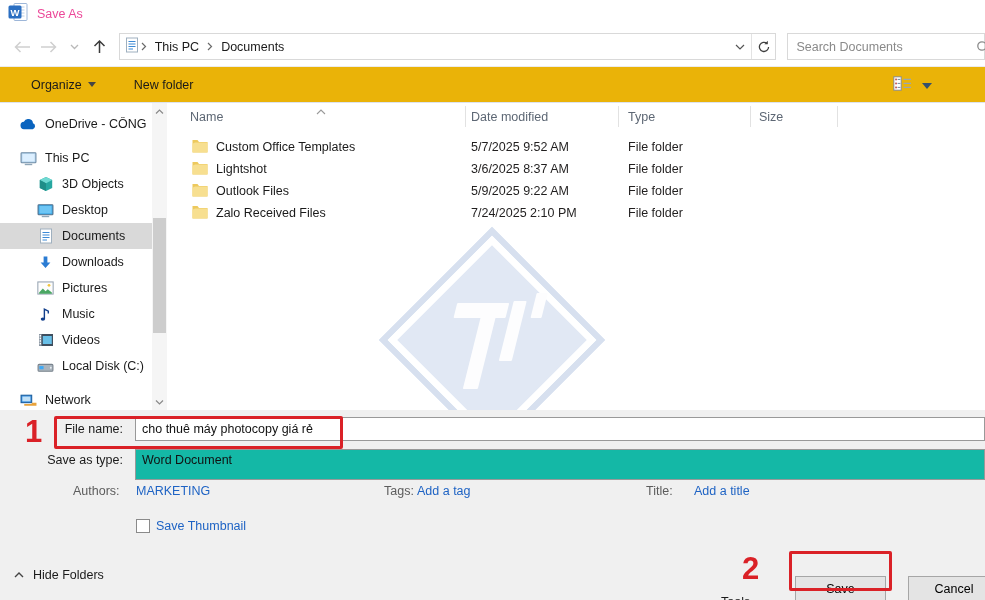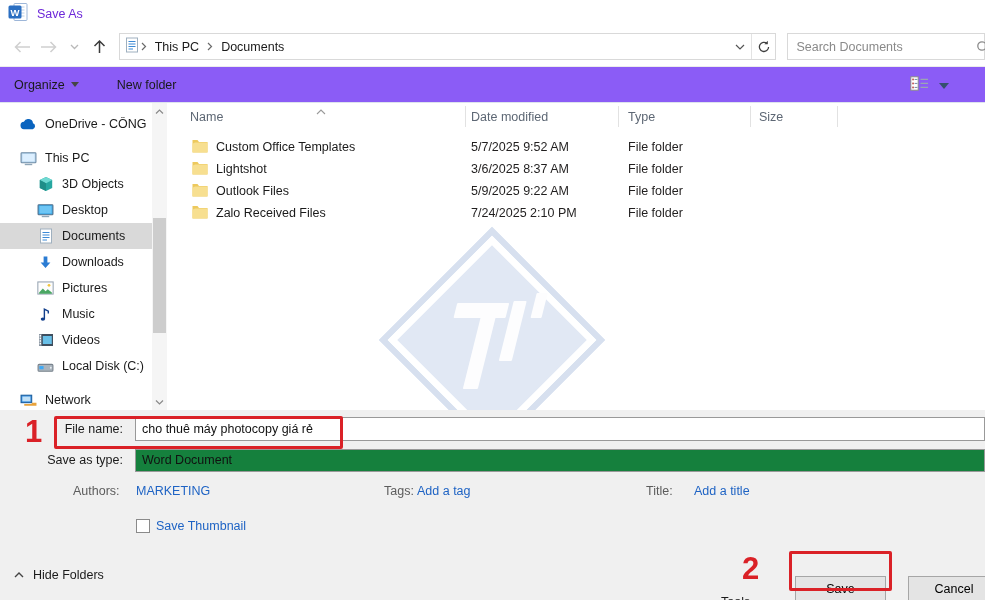--- a/index.html
+++ b/index.html
@@ -2,38 +2,38 @@
 <html style="--link: #1e63c4; --red: #da2127; --accent: #2b6fc2;"><head>
 <meta charset="utf-8">
 <style>
   * { box-sizing: border-box; margin: 0; padding: 0; }
   html,body { width:985px; height:600px; }
   body { font-family:"Liberation Sans", sans-serif; font-size:12.5px; color:#1a1a1a; background:#fff; overflow:hidden; }
   #app { position:relative; width:985px; height:600px; background:#fff; overflow:hidden; }
 
   
   .titlebar { height:27px; display:flex; align-items:center; gap:9px; padding-left:8px; }
-  .title-text { color:#6d28d9; }
+  .title-text { color:#ec4899; }
 
   
   .navrow { height:39px; display:flex; align-items:center; padding-left:10px; }
   .navbtn { width:26px; height:26px; display:flex; align-items:center; justify-content:center; }
   .addressbar { position:relative; margin-left:6px; width:666px; height:27px; border:1px solid #d9d9d9; background:#fff; display:flex; align-items:center; padding-left:5px; }
   .crumb { padding:0 6px; cursor:default; }
   .crumb-sep { display:flex; align-items:center; padding:0 2px; }
   .addr-right { position:absolute; right:0; top:0; height:100%; display:flex; align-items:center; }
   .addr-drop { width:22px; height:100%; display:flex; align-items:center; justify-content:center; }
   .addr-refresh { width:24px; height:100%; display:flex; align-items:center; justify-content:center; border-left:1px solid #e3e3e3; }
   .searchbox { position:relative; margin-left:11px; width:200px; height:27px; border:1px solid #d9d9d9; background:#fff; display:flex; align-items:center; }
   .searchbox input { border:none; outline:none; width:165px; height:15px; padding-left:8px; font-family:"Liberation Sans",sans-serif; font-size:12.5px; color:#444; background:transparent; }
   .searchbox input::placeholder { color:#8a8a8a; }
   .search-glass { position:absolute; right:-7px; top:6px; }
 
   
-  .toolrow { height:37px; background:#8b5cf6; border-top:1px solid #ececec; border-bottom:1px solid #dde3ee; display:flex; align-items:center; padding:0 8px; }
+  .toolrow { height:37px; background:#eab308; border-top:1px solid #ececec; border-bottom:1px solid #dde3ee; display:flex; align-items:center; padding:0 25px; }
   .toolbtn { display:flex; align-items:center; gap:6px; padding:0 6px; height:26px; }
   .toolbtn + .toolbtn { margin-left:26px; }
   .tool-right { margin-left:auto; display:flex; align-items:center; gap:10px; padding-right:28px; }
 
   
   .main { position:relative; height:307px; display:flex; background:#fff; }
   .sidebar { position:relative; width:168px; flex:0 0 168px; padding-top:8px; }
   .sb-item { width:152px; height:26px; display:flex; align-items:center; gap:8px; }
   .sb-item.lvl0 { padding-left:20px; }
   .sb-item.lvl1 { padding-left:37px; }
@@ -71,21 +71,21 @@
   .b1 { left:6px;  top:18px; width:52px; height:15px; }
   .b2 { left:33px; top:30px; width:15px; height:74px; }
   .b3 { left:62px; top:16px; width:13px; height:60px; }
   .b4 { left:83px; top:8px;  width:11px; height:25px; }
 
   
   .pane { position:absolute; left:0; top:410px; width:985px; height:190px; background:#f0f0f0; }
   .fn-label { position:absolute; left:0; top:7px; width:130px; height:24px; line-height:24px; text-align:right; padding-right:7px; }
   .fn-input { position:absolute; left:135px; top:7px; width:850px; height:24px; border:1px solid #999; background:#fff; padding:0 6px; font-family:"Liberation Sans",sans-serif; font-size:12.5px; color:#111; outline:none; }
   .st-label { position:absolute; left:0; top:39px; width:130px; height:23px; line-height:23px; text-align:right; padding-right:7px; }
-  .st-combo { position:absolute; left:135px; top:39px; width:850px; height:23px; border:1px solid #999; background:#15803d; line-height:21px; padding-left:6px; color:#111; }
+  .st-combo { position:absolute; left:135px; top:39px; width:850px; height:31px; border:1px solid #999; background:#14b8a6; line-height:21px; padding-left:6px; color:#111; }
   .meta { position:absolute; top:73px; height:16px; line-height:16px; }
   .meta-label { color:#5c5c5c; }
   .meta-link { color:var(--link,#1e63c4); }
   .m-authors-l { left:73px; } .m-authors-v { left:136px; }
   .m-tags-l { left:384px; } .m-tags-v { left:417px;text-align:right; }
   .m-title-l { left:646px; } .m-title-v { left:682px;margin-left:12px; }
   .thumb-row { position:absolute; left:136px; top:109px; display:flex; align-items:center; gap:6px; }
   .cb { width:14px; height:14px; border:1px solid #8a8a8a; background:#fff; display:inline-block; }
   .thumb-label { color:var(--link,#1e63c4); }
 

